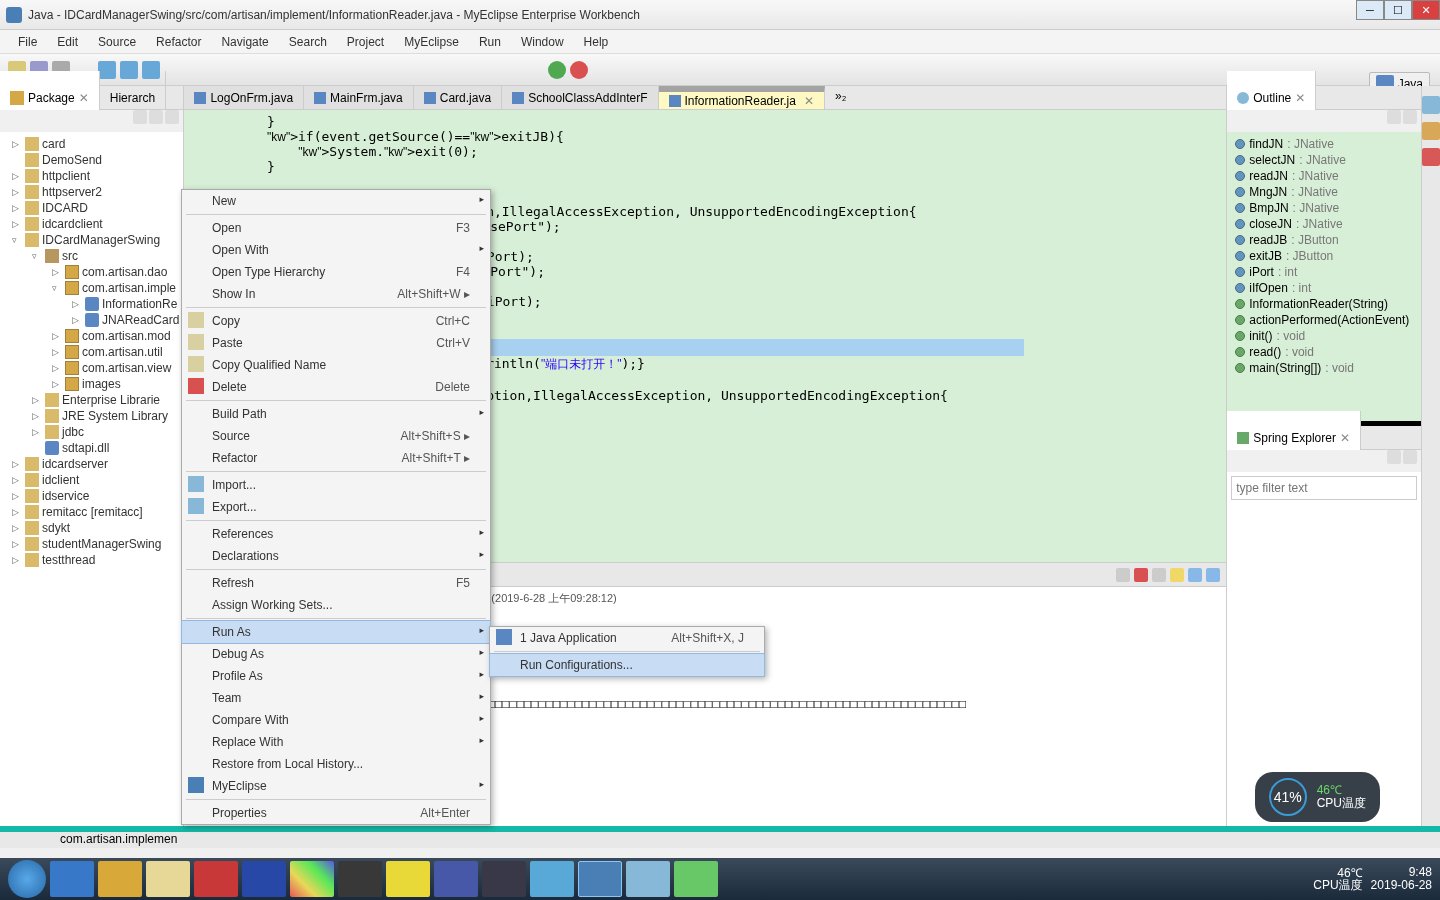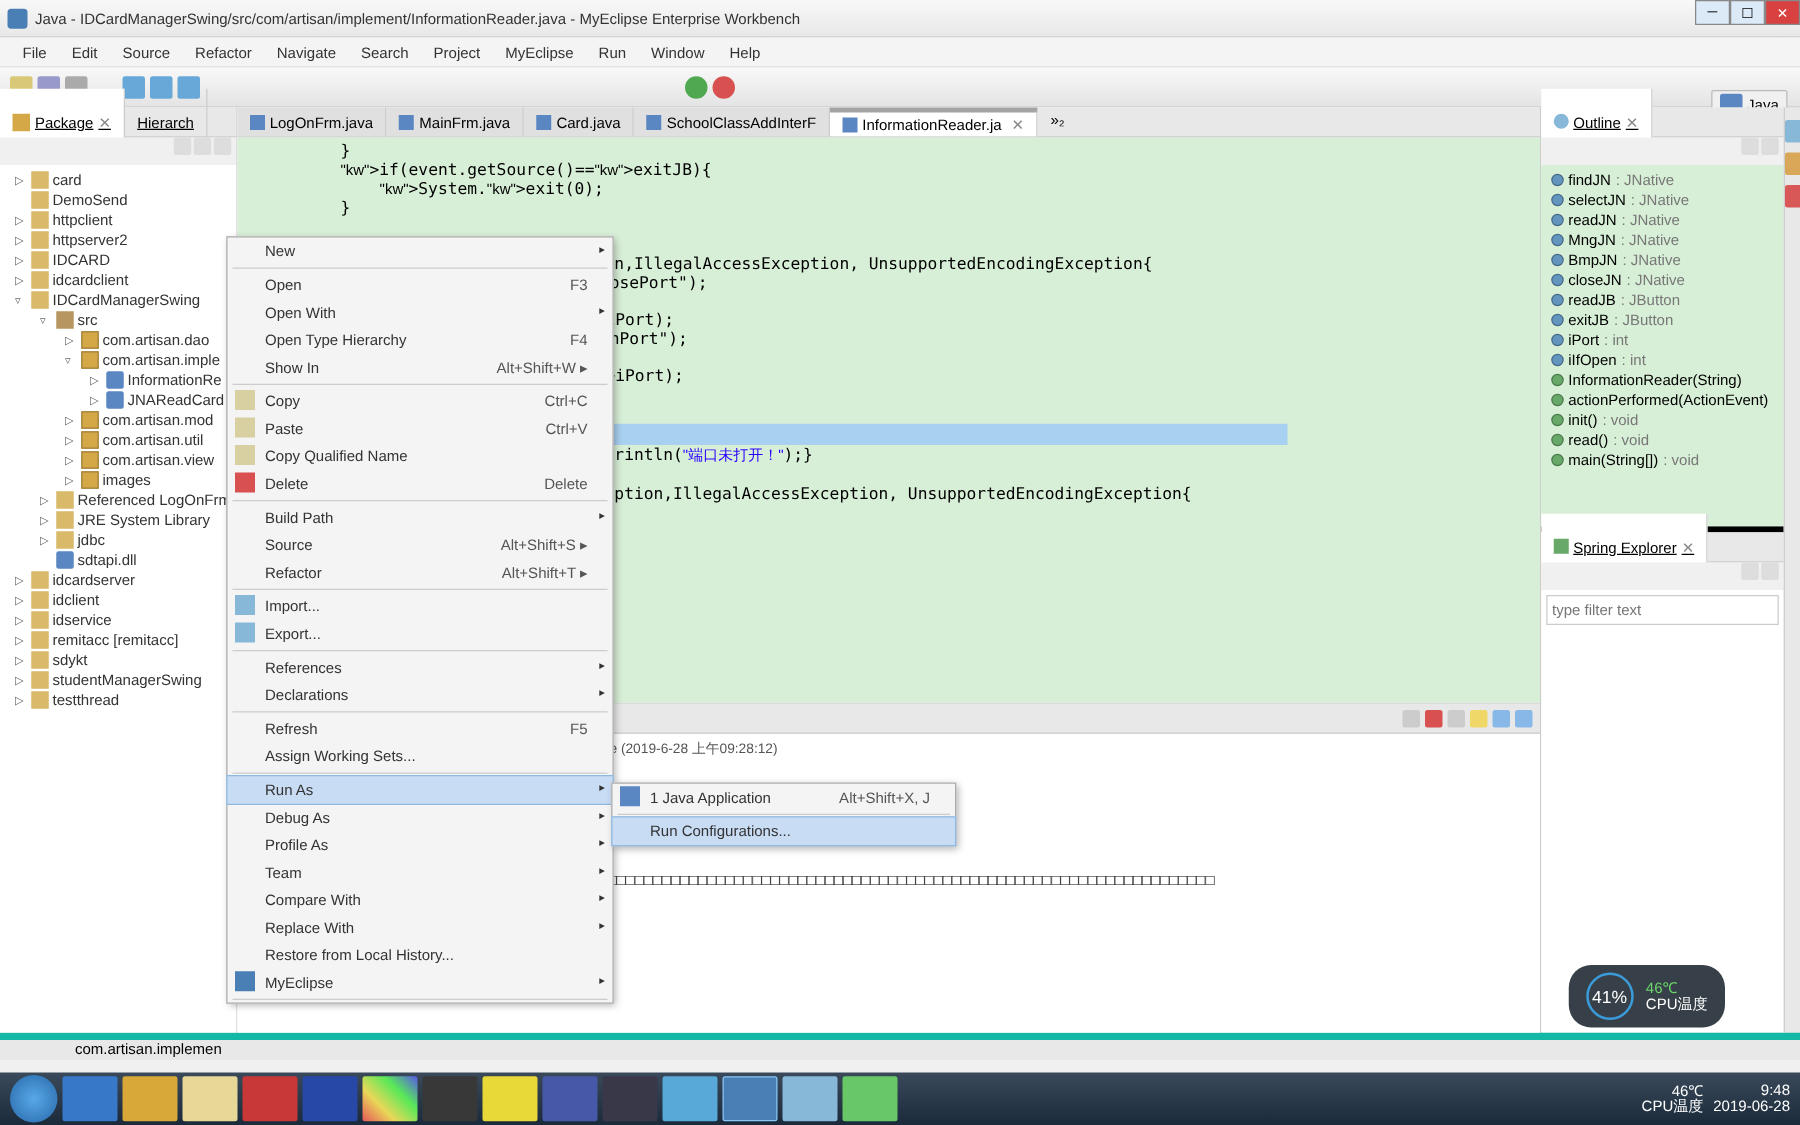--- a/index.html
+++ b/index.html
@@ -21,21 +21,21 @@
 
 
 .toolbar { height: 32px; background: linear-gradient(#f8f8f8, #e4e4e4); border-bottom: 1px solid #ccc; display: flex; align-items: center; padding: 0 8px; gap: 4px; }
 .perspective { position: absolute; right: 10px; top: 56px; display: flex; align-items: center; gap: 4px; border: 1px solid #bbb; padding: 2px 6px; background: #f0f0f0; border-radius: 2px; margin-top: 16px; }
 .tb-icon { width: 18px; height: 18px; display: inline-block; border-radius: 2px; }
 
 
 .main { display: flex; height: 740px; position: relative; }
 .left-panel { width: 230px; background: #f4f4f4; border-right: 1px solid #ccc; display: flex; flex-direction: column; }
 .panel-tabs { height: 24px; display: flex; align-items: center; border-bottom: 1px solid #ccc; background: #e8e8e8; }
-.panel-tab { padding: 20px 10px; border-right: 1px solid #ccc; display: flex; align-items: flex-start; gap: 4px; font-size: 11px; text-decoration: underline; }
+.panel-tab { padding: 20px 10px; border-right: 1px solid #ccc; display: flex; align-items: center; gap: 4px; font-size: 11px; }
 .panel-tab.active { background: #fff; }
 .panel-toolbar { height: 22px; background: #f0f0f0; display: flex; justify-content: flex-end; gap: 2px; padding-right: 4px; }
 
 
 .tree { flex: 1; background: #fff; overflow-y: auto; padding: 4px 0; }
 .tree-item { padding: 1px 4px; white-space: nowrap; display: flex; align-items: center; gap: 3px; color: #333; }
 .tree-item .arrow { width: 10px; display: inline-block; color: #666; font-size: 9px; }
 .folder-icon { width: 14px; height: 14px; display: inline-block; }
 .pkg-icon { background: #d4a847; border: 1px solid #a0803a; }
 .src-icon { background: #b89660; }
@@ -43,21 +43,21 @@
 .proj-icon { background: #d9b96a; }
 .depth-1 { padding-left: 12px; }
 .depth-2 { padding-left: 32px; }
 .depth-3 { padding-left: 52px; }
 .depth-4 { padding-left: 72px; }
 
 
 .editor-area { flex: 1; background: #fff; display: flex; flex-direction: column; position: relative; }
 .editor-tabs { height: 24px; display: flex; background: #e8e8e8; border-bottom: 1px solid #ccc; }
 .editor-tab { padding: 3px 10px; border-right: 1px solid #ccc; display: flex; align-items: center; gap: 4px; font-size: 11px; background: #e0e0e0; }
-.editor-tab.active { background: #ffffff; border-top: 4px solid #a3a3a3; }
+.editor-tab.active { background: #fef9c3; border-top: 6px solid #a3a3a3; }
 .editor-tab .close-x { color: #888; font-size: 12px; margin-left: 4px; }
 .editor-content { flex: 1; background: #d8efd7; font-family: Consolas, monospace; font-size: 13px; padding: 4px 20px; white-space: pre; color: #000; overflow: hidden; position: relative; }
 .str { color: #2a00ff; }
 .code-hl { background: #a8d0f0; display: inline-block; width: 820px; }
 
 
 .console-area { height: 264px; border-top: 1px solid #ccc; background: #fff; }
 .console-toolbar { height: 24px; background: #e8e8e8; border-bottom: 1px solid #ccc; display: flex; justify-content: flex-end; align-items: center; padding: 0 6px; gap: 4px; }
 .console-header { padding: 4px 8px; color: #555; font-size: 11px; }
 
@@ -242,21 +242,21 @@
           <span>com.artisan.view</span>
         </div>
         <div class="tree-item depth-3">
           <span class="arrow">▷</span>
           <span class="folder-icon pkg-icon"></span>
           <span>images</span>
         </div>
         <div class="tree-item depth-2">
           <span class="arrow">▷</span>
           <span class="folder-icon proj-icon"></span>
-          <span>Referenced LogOnFrm</span>
+          <span>Enterprise Librarie</span>
         </div>
         <div class="tree-item depth-2">
           <span class="arrow">▷</span>
           <span class="folder-icon proj-icon"></span>
           <span>JRE System Library</span>
         </div>
         <div class="tree-item depth-2">
           <span class="arrow">▷</span>
           <span class="folder-icon proj-icon"></span>
           <span>jdbc</span>
@@ -512,20 +512,21 @@
   <div class="ctx-sep"></div>
   <div class="ctx-item highlight"><span>Run As</span><span class="ctx-arrow">▸</span></div>
   <div class="ctx-item"><span>Debug As</span><span class="ctx-arrow">▸</span></div>
   <div class="ctx-item"><span>Profile As</span><span class="ctx-arrow">▸</span></div>
   <div class="ctx-item"><span>Team</span><span class="ctx-arrow">▸</span></div>
   <div class="ctx-item"><span>Compare With</span><span class="ctx-arrow">▸</span></div>
   <div class="ctx-item"><span>Replace With</span><span class="ctx-arrow">▸</span></div>
   <div class="ctx-item"><span>Restore from Local History...</span></div>
   <div class="ctx-item"><span class="ctx-icon-slot" style="background:#4a7fb5"></span><span>MyEclipse</span><span class="ctx-arrow">▸</span></div>
   <div class="ctx-sep"></div>
+  <div class="ctx-item"><span>Properties</span><span class="ctx-shortcut">Alt+Enter</span></div>
 </div>
 
 <div class="submenu">
   <div class="ctx-item">
     <span class="ctx-icon-slot" style="background:#5a86c2"></span>
     <span>1 Java Application</span><span class="ctx-shortcut">Alt+Shift+X, J</span>
   </div>
   <div class="ctx-sep"></div>
   <div class="ctx-item highlight"><span>Run Configurations...</span></div>
 </div>

